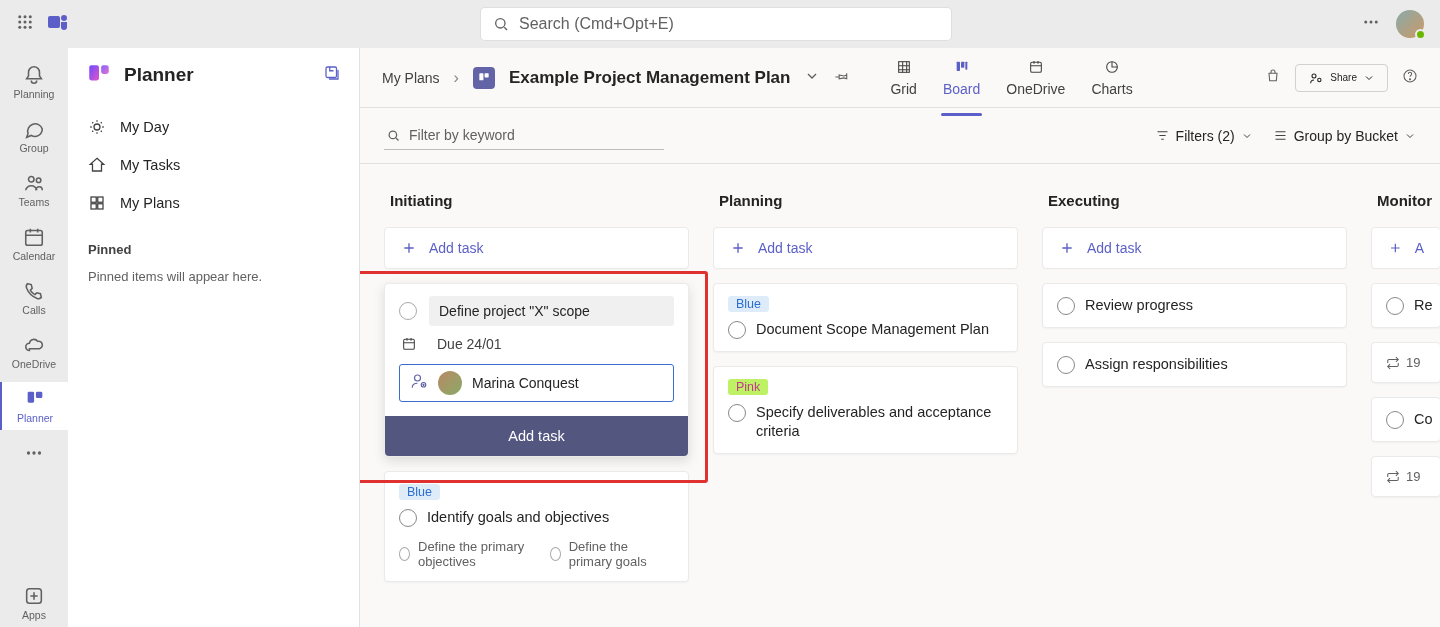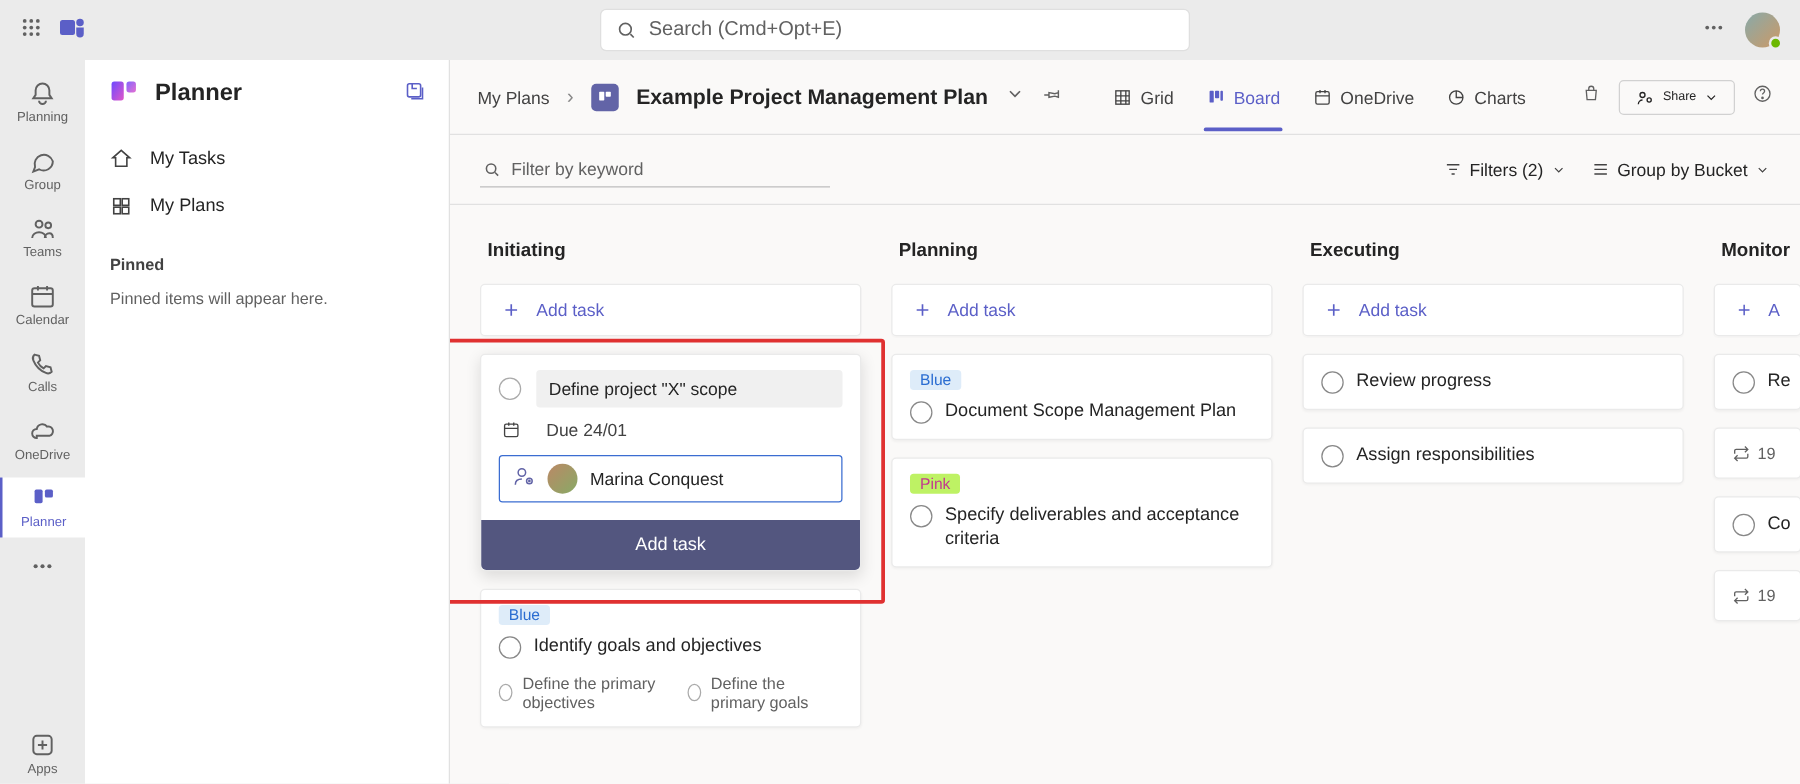--- a/index.html
+++ b/index.html
@@ -41,21 +41,21 @@
 
 .main { flex: 1; background: #faf9f8; display: flex; flex-direction: column; min-width: 0; }
 .plan-header { height: 60px; border-bottom: 1px solid #e1e1e1; display: flex; align-items: center; padding: 0 22px; gap: 14px; }
 .plan-header .bc { font-size: 14px; color: #424242; }
 .plan-header .chev { color: #888; }
 .plan-header .plan-badge { width: 22px; height: 22px; background: #6264a7; border-radius: 4px; display:flex;align-items:center;justify-content:center; }
 .plan-header .plan-badge svg { width:14px; height:14px; color:#fff; }
 .plan-header .title { font-size: 17px; font-weight: 700; color: #242424; }
 .plan-header .iconbtn svg { width: 16px; height: 16px; color: #616161; }
 .plan-header .views { display: flex; gap: 22px; margin-left: 24px; }
-.plan-header .view { display: flex; align-items: center; gap: 6px; font-size: 14px; color: #424242; padding: 6px 2px; cursor:pointer; position:relative; }
+.plan-header .view { display: flex; align-items: center; gap: 6px; font-size: 14px; color: #424242; padding: 6px 2px; cursor:pointer; position:relative;flex-direction:column; }
 .plan-header .view.active { color: #5b5fc7; }
 .plan-header .view.active::after { content:""; position:absolute; left:0; right:0; bottom:-13px; height:3px; background:#5b5fc7; border-radius:2px;}
 .plan-header .view svg { width: 16px; height: 16px; }
 .plan-header .spacer { flex:1; }
 .plan-header .right-actions { display:flex; align-items:center; gap:14px; }
 .plan-header .sharebtn { display:flex;align-items:center;gap:6px;border:1px solid #d1d1d1;padding:5px 12px;border-radius:4px;font-size:10px;color:#242424;}
 
 .toolbar { height: 56px; display: flex; align-items: center; padding: 0 24px; gap: 20px; border-bottom: 1px solid #e1e1e1; }
 .toolbar .filterbox { display:flex;align-items:center;gap:8px;color:#616161;font-size:14px;border-bottom:1px solid #bdbdbd;padding:6px 2px;width:280px;}
 .toolbar .filterbox svg{width:15px;height:15px;}
@@ -224,20 +224,27 @@
       <div class="app-name">Planner</div>
       <span class="newtab"><svg viewBox="0 0 24 24" fill="none" stroke="currentColor" stroke-width="1.7">
             <rect x="4" y="4" width="14" height="14" rx="2"></rect>
             <path d="M9 4v5h5"></path>
             <path d="M20 8v12H8"></path>
           </svg></span>
     </div>
     <div class="nav">
       <div class="navitem">
           <svg viewBox="0 0 24 24" fill="none" stroke="currentColor" stroke-width="1.7">
+            <circle cx="12" cy="12" r="4"></circle>
+            <path d="M12 3v2M12 19v2M3 12h2M19 12h2M5.6 5.6l1.4 1.4M17 17l1.4 1.4M5.6 18.4L7 17M17 7l1.4-1.4"></path>
+          </svg>
+          <span>My Day</span>
+        </div>
+      <div class="navitem">
+          <svg viewBox="0 0 24 24" fill="none" stroke="currentColor" stroke-width="1.7">
             <path d="M12 3l9 8h-3v9H6v-9H3l9-8z"></path>
           </svg>
           <span>My Tasks</span>
         </div>
       <div class="navitem">
           <svg viewBox="0 0 24 24" fill="none" stroke="currentColor" stroke-width="1.7">
             <rect x="4" y="4" width="7" height="7"></rect>
             <rect x="13" y="4" width="7" height="7"></rect>
             <rect x="4" y="13" width="7" height="7"></rect>
             <rect x="13" y="13" width="7" height="7"></rect>

